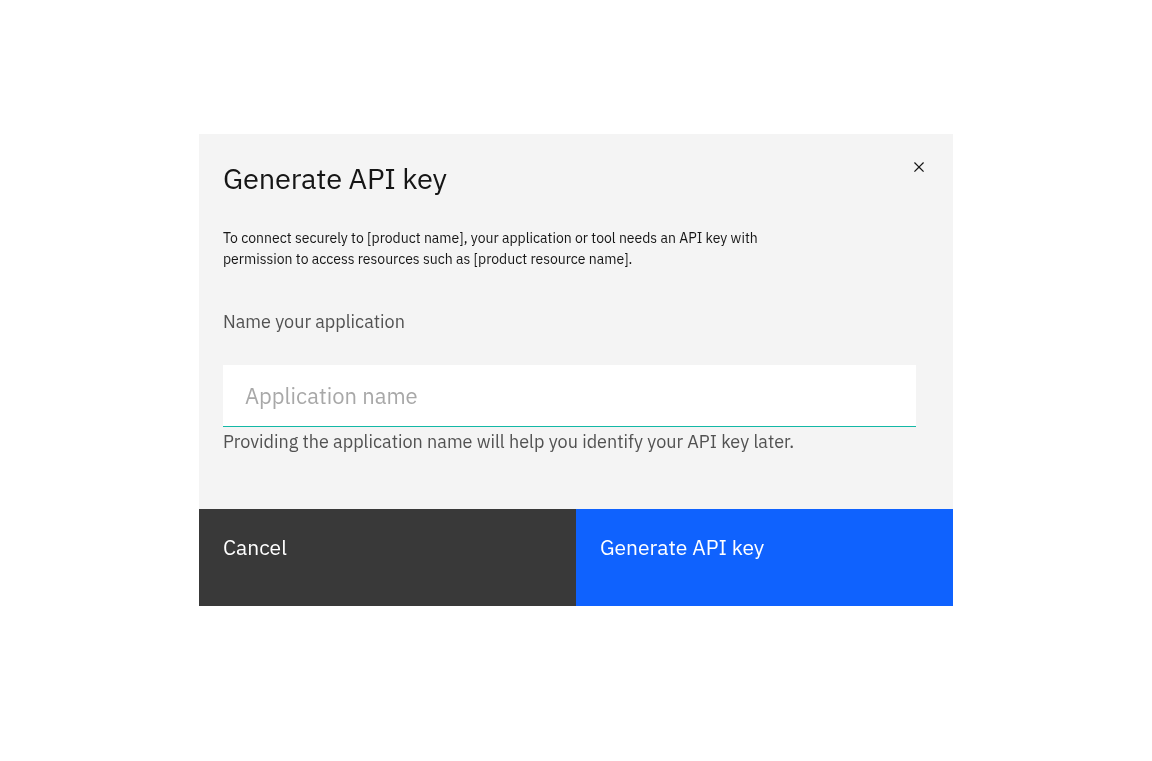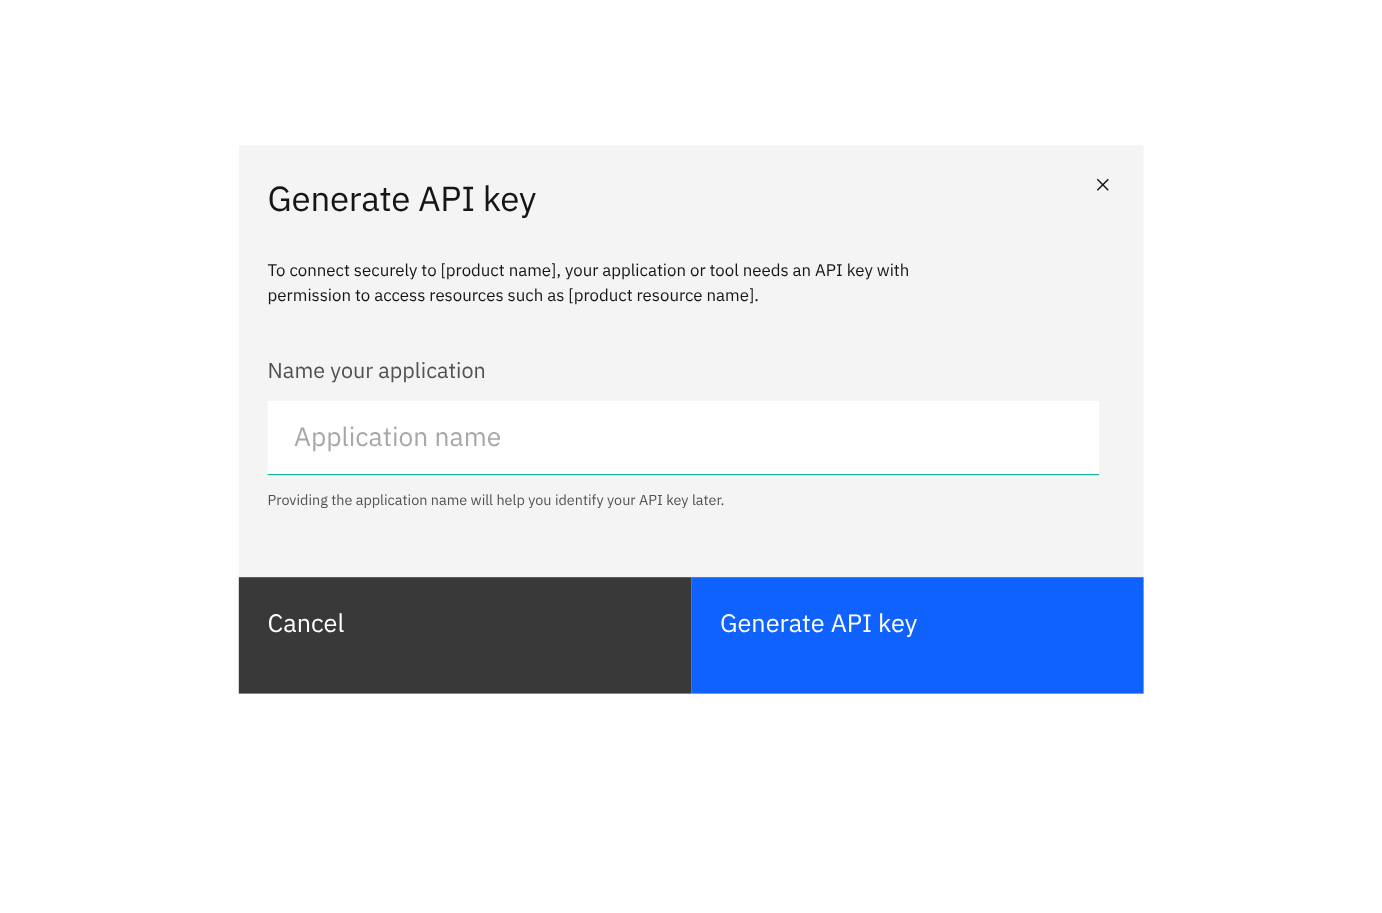--- a/index.html
+++ b/index.html
@@ -10,21 +10,21 @@
     body {
       font-family: 'IBM Plex Sans', -apple-system, BlinkMacSystemFont, 'Segoe UI', Helvetica, Arial, sans-serif;
       background: #ffffff;
       width: 1152px;
       height: 761px;
       position: relative;
     }
     .modal {
       position: absolute;
       left: 199px;
-      top: 121px;
+      top: 134px;
       width: 754px;
       background: #f4f4f4;
       display: flex;
       flex-direction: column;
     }
     .modal-body {
       padding: 26px 24px 56px 24px;
       position: relative;
     }
     .modal-title {
@@ -57,43 +57,43 @@
       font-weight: 400;
       color: #161616;
       line-height: 1.5;
       margin-bottom: 40px;
       max-width: 570px;
     }
     .field-label {
       font-size: 18px;
       font-weight: 400;
       color: #525252;
-      margin-bottom: 14px;
+      margin-bottom: 32px;
       display: block;
     }
     .text-input {
       width: 693px;
       height: 62px;
       background: #ffffff;
       border: none;
       border-bottom: 1px solid #14b8a6;
       padding: 0 22px;
       font-size: 22px;
       font-family: inherit;
       color: #161616;
       outline: none;
     }
     .text-input::placeholder {
       color: #a8a8a8;
     }
     .helper-text {
-      font-size: 12px;
+      font-size: 18px;
       font-weight: 400;
       color: #525252;
-      margin-top: 14px;
+      margin-top: 3px;
     }
     .modal-footer {
       display: flex;
       width: 100%;
     }
     .btn {
       flex: 1;
       height: 97px;
       border: none;
       font-size: 21px;

